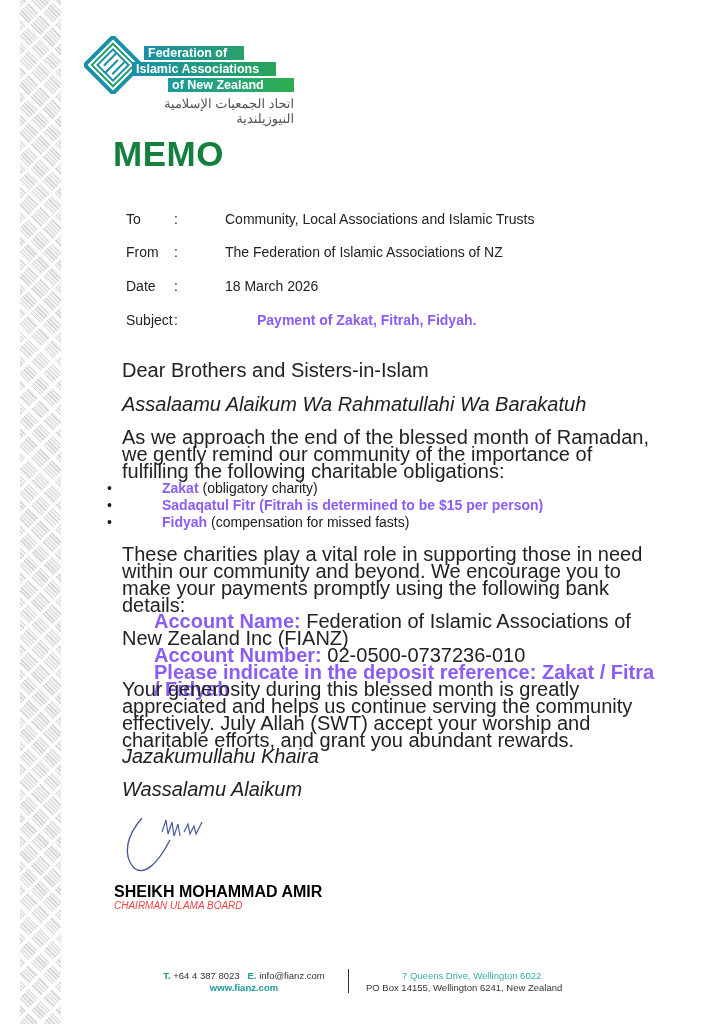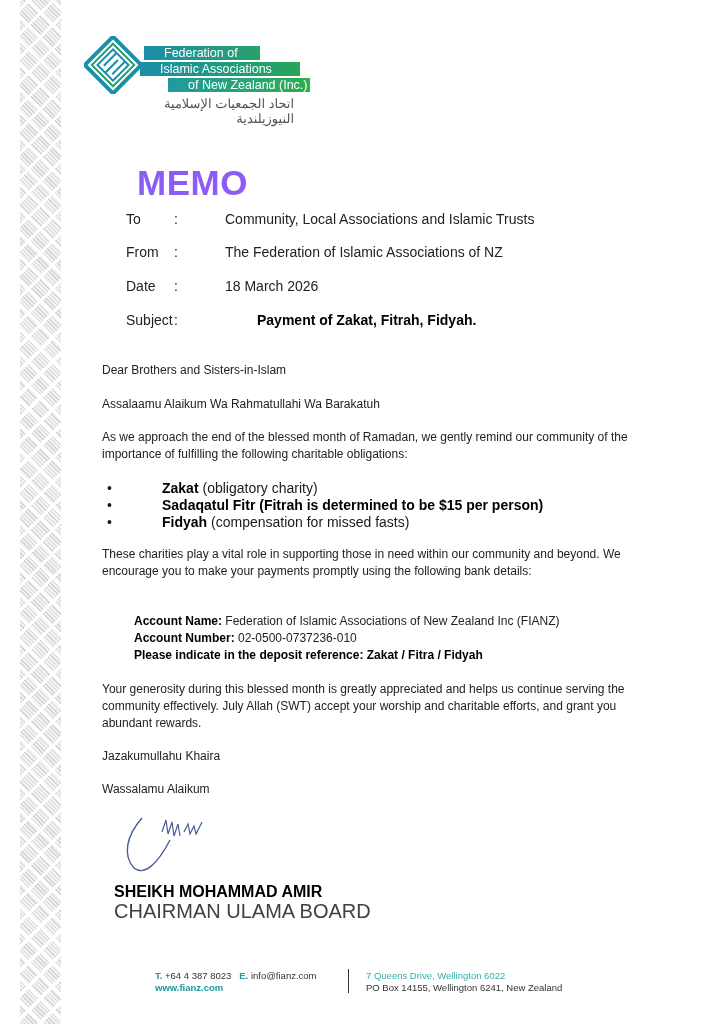--- a/index.html
+++ b/index.html
@@ -6,45 +6,45 @@
   body { width:724px; height:1024px; position:relative; overflow:hidden; font-family:"Liberation Sans", sans-serif; color:#1a1a1a; }
   .border-band { position:absolute; left:20px; top:0; width:41px; height:1024px;
     background-color:#f2f2f2;
     background-image:
       repeating-linear-gradient(45deg, transparent 0 14px, #ffffff 14px 17px),
       repeating-linear-gradient(-45deg, transparent 0 14px, #ffffff 14px 17px),
       repeating-linear-gradient(45deg, #d4d4d4 0 1px, transparent 1px 3px);
   }
   .logo { position:absolute; left:84px; top:32px; width:210px; height:80px; }
   .logo-mark { position:absolute; left:0; top:4px; width:58px; height:58px; }
-  .logo-band { position:absolute; height:14px; color:#fff; font-weight:normal; font-size:12.5px; line-height:14px; padding-left:20px; }
+  .logo-band { position:absolute; height:14px; color:#fff; font-weight:bold; font-size:12.5px; line-height:14px; padding-left:4px; }
   .band1 { left:60px; top:14px; width:96px; background:linear-gradient(90deg,#1a8fa8,#2aa06a); }
-  .band2 { left:56px; top:30px; width:140px; background:linear-gradient(90deg,#1a8fa8,#27a55a); }
+  .band2 { left:48px; top:30px; width:140px; background:linear-gradient(90deg,#1a8fa8,#27a55a); }
   .band3 { left:84px; top:46px; width:122px; background:linear-gradient(90deg,#1f9aa0,#2eae4f); }
   .logo-arabic { position:absolute; left:60px; top:64px; width:150px; font-size:13px; color:#555; text-align:right; direction:rtl; }
-  .memo-title { position:absolute; left:113px; top:163px; font-size:35px; font-weight:bold; color:#8b5cf6; letter-spacing:0.5px;margin-left:24px; }
+  .memo-title { position:absolute; left:113px; top:134px; font-size:35px; font-weight:bold; color:#15803d; letter-spacing:0.5px; }
   .hdr-row { position:absolute; left:114px; font-size:14px; color:#222; }
   .hdr-label { position:absolute; left:12px; width:60px; }
   .hdr-colon { position:absolute; left:60px; }
   .hdr-value { position:absolute; left:111px; white-space:nowrap;text-align:center; }
-  .bold { font-weight:bold; color:#000000;padding-left:32px; }
-  .para { position:absolute; left:102px; width:540px; font-size:12px; line-height:17px; color:#222; }
-  .italic { }
+  .bold { font-weight:bold; color:#8b5cf6;padding-left:32px; }
+  .para { position:absolute; left:122px; width:540px; font-size:20px; line-height:17px; color:#222; }
+  .italic { font-style:italic; }
   .bullets { position:absolute; left:107px; top:480px; font-size:14px; line-height:17px; margin:0; padding:0; list-style:none; }
   .bullets li { position:relative; padding-left:23px; white-space:nowrap; }
   .bullets li .dot { position:absolute; left:0; top:0; }
   .signature { position:absolute; left:122px; top:810px; width:110px; height:70px; }
   .sig-name { position:absolute; left:114px; top:883px; font-size:16px; font-weight:bold; color:#000; }
-  .sig-title { position:absolute; left:114px; top:900px; font-size:20px; color:#404040; }
+  .sig-title { position:absolute; left:114px; top:900px; font-size:10px; color:#ef4444;font-style:italic; }
   .footer { position:absolute; top:970px; font-size:9.5px; line-height:12px; }
   .teal { color:#1e9a9a; font-weight:bold; }
-  .f-left { left:155px; text-align:left; width:178px; }
+  .f-left { left:155px; text-align:center; width:178px; }
   .f-div { position:absolute; left:348px; top:969px; width:1px; height:24px; background:#333; }
   .f-right { left:366px; color:#333; }
-  .f-right .addr1 { color:#3aaea8; }
+  .f-right .addr1 { color:#3aaea8;margin-left:36px; }
 </style>
 </head>
 <body>
 
 <div class="border-band"></div>
 
 <div class="logo">
   <svg class="logo-mark" viewBox="0 0 58 58">
     <g transform="rotate(45 29 29)">
       <rect x="9" y="9" width="40" height="40" fill="none" stroke="#1a8fa8" stroke-width="4"></rect>

